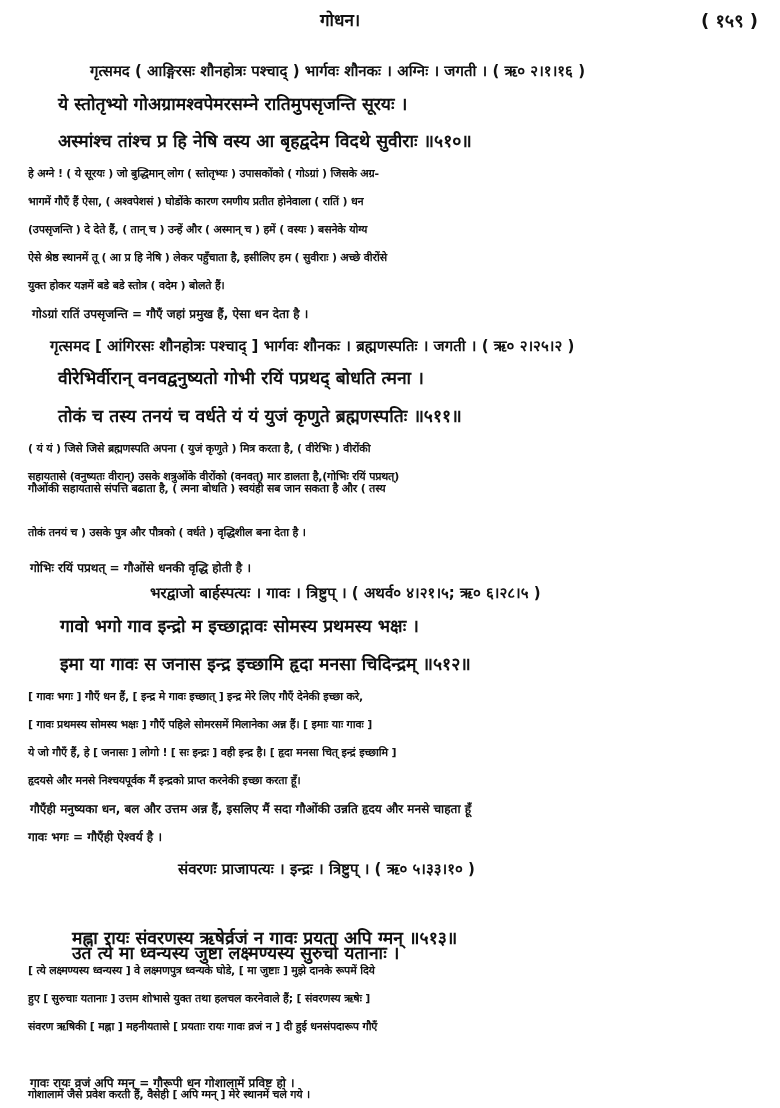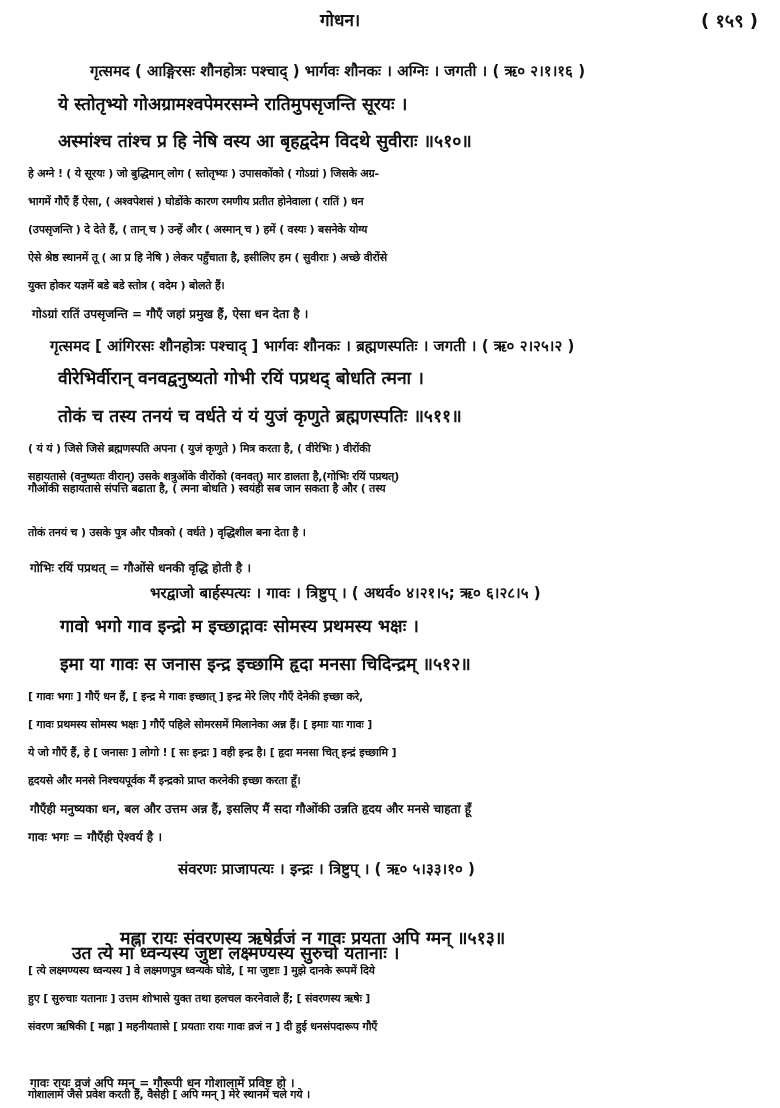--- a/index.html
+++ b/index.html
@@ -44,20 +44,20 @@
       <div class="line mantra" style="left: 60px; top: 613px;">गावो भगो गाव इन्द्रो म इच्छाद्गावः सोमस्य प्रथमस्य भक्षः ।</div>
       <div class="line mantra" style="left: 60px; top: 651px;">इमा या गावः स जनास इन्द्र इच्छामि हृदा मनसा चिदिन्द्रम् ॥५१२॥</div>
       <div class="line prose" style="left: 28px; top: 688px;">[ गावः भगः ] गौएँ धन हैं, [ इन्द्र मे गावः इच्छात् ] इन्द्र मेरे लिए गौएँ देनेकी इच्छा करे,</div>
       <div class="line prose" style="left: 28px; top: 716px;">[ गावः प्रथमस्य सोमस्य भक्षः ] गौएँ पहिले सोमरसमें मिलानेका अन्न हैं। [ इमाः याः गावः ]</div>
       <div class="line prose" style="left: 28px; top: 744px;">ये जो गौएँ हैं, हे [ जनासः ] लोगो ! [ सः इन्द्रः ] वही इन्द्र है। [ हृदा मनसा चित् इन्द्रं इच्छामि ]</div>
       <div class="line prose" style="left: 28px; top: 772px;">हृदयसे और मनसे निश्चयपूर्वक मैं इन्द्रको प्राप्त करनेकी इच्छा करता हूँ।</div>
       <div class="line gloss" style="left: 30px; top: 800px;">गौएँही मनुष्यका धन, बल और उत्तम अन्न हैं, इसलिए मैं सदा गौओंकी उन्नति हृदय और मनसे चाहता हूँ</div>
       <div class="line gloss" style="left: 28px; top: 828px;">गावः भगः = गौएँही ऐश्वर्य है ।</div>
       <div class="line meta" style="left: 178px; top: 858px;">संवरणः प्राजापत्यः । इन्द्रः । त्रिष्टुप् । ( ऋ० ५।३३।१० )</div>
       <div class="line mantra" style="left: 72px; top: 940px;">उत त्ये मा ध्वन्यस्य जुष्टा लक्ष्मण्यस्य सुरुचो यतानाः ।</div>
-      <div class="line mantra" style="left: 72px; top: 925px; margin-left: 48px;">मह्ना रायः संवरणस्य ऋषेर्व्रजं न गावः प्रयता अपि ग्मन् ॥५१३॥</div>
+      <div class="line mantra" style="left: 72px; top: 925px;">मह्ना रायः संवरणस्य ऋषेर्व्रजं न गावः प्रयता अपि ग्मन् ॥५१३॥</div>
       <div class="line prose" style="left: 28px; top: 962px;">[ त्ये लक्ष्मण्यस्य ध्वन्यस्य ] वे लक्ष्मणपुत्र ध्वन्यके घोडे, [ मा जुष्टाः ] मुझे दानके रूपमें दिये</div>
       <div class="line prose" style="left: 28px; top: 990px;">हुए [ सुरुचाः यतानाः ] उत्तम शोभासे युक्त तथा हलचल करनेवाले हैं; [ संवरणस्य ऋषेः ]</div>
       <div class="line prose" style="left: 28px; top: 1018px;">संवरण ऋषिकी [ मह्ना ] महनीयतासे [ प्रयताः रायः गावः व्रजं न ] दी हुई धनसंपदारूप गौएँ</div>
       <div class="line prose" style="left: 28px; top: 1046px; margin-top: 40px;">गोशालामें जैसे प्रवेश करती हैं, वैसेही [ अपि ग्मन् ] मेरे स्थानमें चले गये ।</div>
       <div class="line gloss" style="left: 30px; top: 1074px;">गावः रायः व्रजं अपि ग्मन् = गौरूपी धन गोशालामें प्रविष्ट हो ।</div>
     </div>
 </div>
 
 </body></html>

